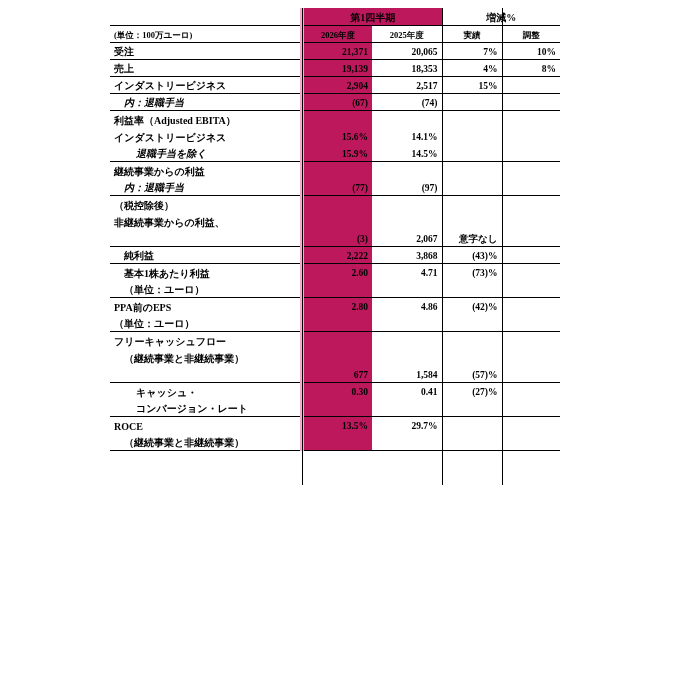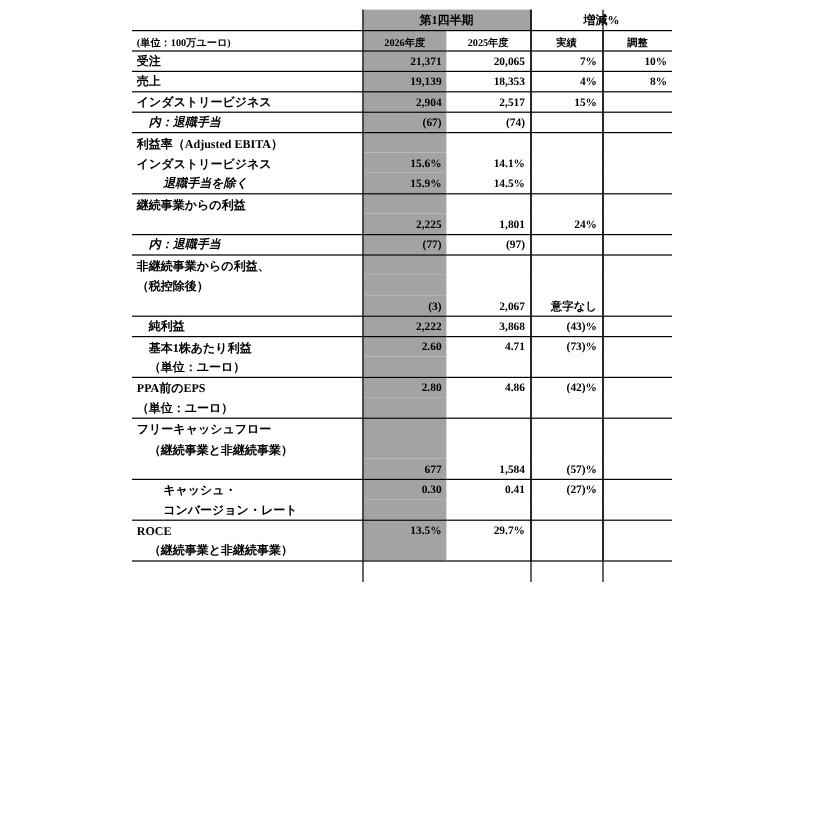--- a/index.html
+++ b/index.html
@@ -35,22 +35,22 @@
   table.fin col.c-adj   { width: 58px; }
 
   table.fin td {
     padding: 1px 4px;
     vertical-align: bottom;
     line-height: 1.15;
     height: 17px;
     box-sizing: border-box;
   }
   
-  td.c-label { border-right: 1px solid #f9a8d4; }
-  td.c-cur   { background: #a3a3a3; }
+  td.c-label { border-right: 4px solid #f9a8d4; }
+  td.c-cur   { background: #be185d; }
   td.c-prev  { border-right: 1px solid #000; }
   td.c-act   { }
   td.c-adj   { border-left: 1px solid #000; }
 
   .hdr-row td { border-bottom: 1px solid #000; font-weight: bold; text-align: center; }
   .hdr-top td { height: 20px; }
   .hdr-sub td { height: 18px; font-size: 8.5px; }
 
   .num { text-align: right; font-size: 9.5px; font-weight: bold; }
   .lbl { text-align: left; font-size: 10px; }
@@ -146,42 +146,35 @@
           <td class="c-adj num"></td>
         </tr>
         <tr>
           <td class="c-label lbl b">継続事業からの利益</td>
           <td class="c-cur num"></td>
           <td class="c-prev num"></td>
           <td class="c-act num"></td>
           <td class="c-adj num"></td>
         </tr>
         <tr class="rule-bottom">
-          <td class="c-label lbl b"></td>
-          <td class="c-cur num">2,225</td>
-          <td class="c-prev num">1,801</td>
-          <td class="c-act num">24%</td>
-          <td class="c-adj num"></td>
-        </tr>
-        <tr class="rule-bottom">
           <td class="c-label lbl bi indent1">内：退職手当</td>
           <td class="c-cur num">(77)</td>
           <td class="c-prev num">(97)</td>
           <td class="c-act num"></td>
           <td class="c-adj num"></td>
         </tr>
         <tr>
+          <td class="c-label lbl b">（税控除後）</td>
+          <td class="c-cur num"></td>
+          <td class="c-prev num"></td>
+          <td class="c-act num"></td>
+          <td class="c-adj num"></td>
+        </tr>
+        <tr>
           <td class="c-label lbl b">非継続事業からの利益、</td>
-          <td class="c-cur num"></td>
-          <td class="c-prev num"></td>
-          <td class="c-act num"></td>
-          <td class="c-adj num"></td>
-        </tr>
-        <tr>
-          <td class="c-label lbl b">（税控除後）</td>
           <td class="c-cur num"></td>
           <td class="c-prev num"></td>
           <td class="c-act num"></td>
           <td class="c-adj num"></td>
         </tr>
         <tr class="rule-bottom">
           <td class="c-label lbl b"></td>
           <td class="c-cur num">(3)</td>
           <td class="c-prev num">2,067</td>
           <td class="c-act num">意字なし</td>

